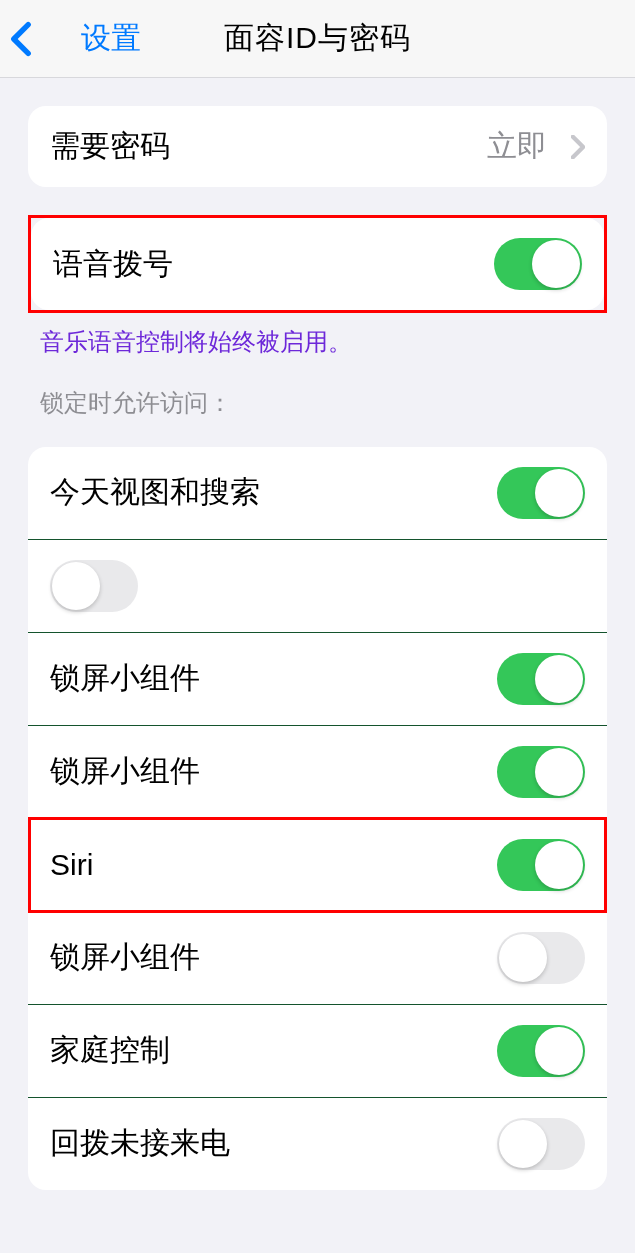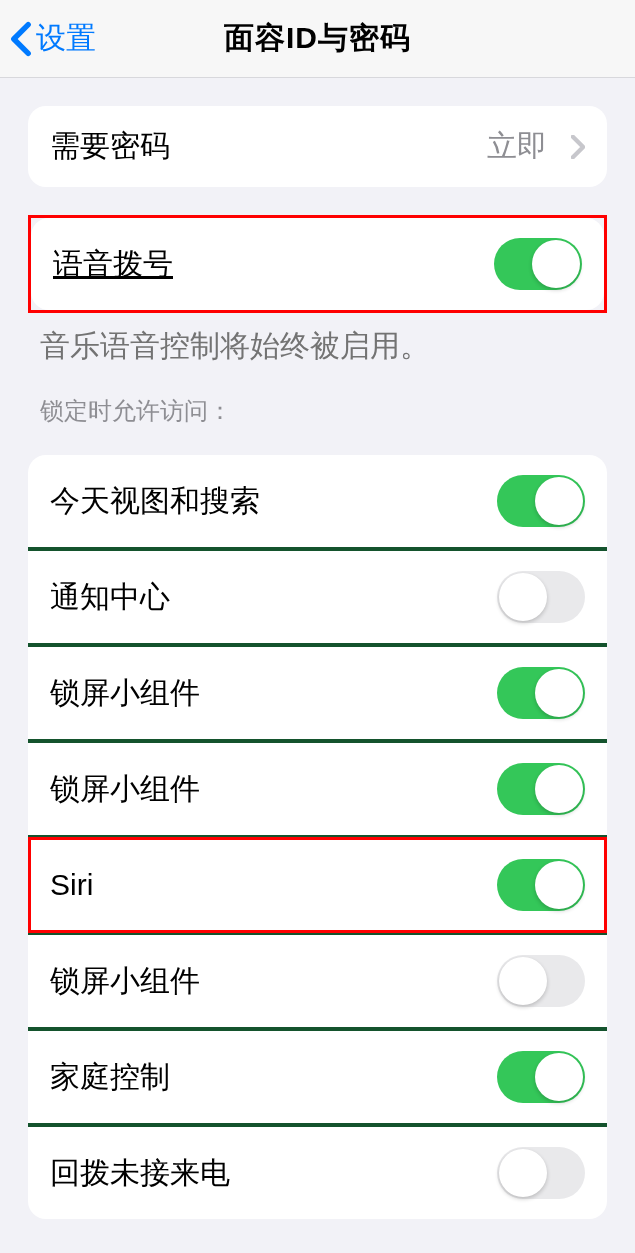--- a/index.html
+++ b/index.html
@@ -22,50 +22,51 @@
       display: flex;
       align-items: center;
       position: relative;
       padding: 0 10px;
     }
     .back-btn {
       display: flex;
       align-items: center;
       color: #007aff;
       font-size: 30px;
+      gap: 45px;
     }
     .back-chevron {
       width: 22px;
       height: 36px;
       margin-right: 4px;
     }
     .navbar-title {
       position: absolute;
       left: 50%;
       transform: translateX(-50%);
       font-size: 30px;
-      font-weight: 700;
+      font-weight: 400;
       color: #000;
       letter-spacing: 1px;
     }
     .content {
       padding: 0 0;
     }
     .group {
       background: #fff;
       margin: 28px 28px 0 28px;
       border-radius: 18px;
       overflow: hidden;
     }
     .row {
       padding: 20px 22px;
       display: flex;
       align-items: center;
       justify-content: space-between;
-      border-bottom: 4px solid #14532d;
+      border-bottom: 1px solid #14532d;
       min-height: 78px;
     }
     .row:last-child {
       border-bottom: none;
     }
     .row-label {
       font-size: 30px;
       color: #000;
     }
     .row-right {
@@ -77,22 +78,22 @@
       font-size: 30px;
       color: #8e8e93;
     }
     .chevron-right {
       width: 14px;
       height: 24px;
       color: #c7c7cc;
     }
     .footer-text {
       margin: 12px 40px 0 40px;
-      font-size: 30px;
-      color: #737373;
+      font-size: 24px;
+      color: #6d28d9;
       line-height: 1.4;
     }
     .section-header {
       margin: 28px 40px 8px 40px;
       font-size: 24px;
       color: #8e8e93;
     }
     .toggle {
       width: 88px;
       height: 52px;
@@ -122,21 +123,20 @@
       left: 2px;
     }
     .highlight-box {
       margin: 28px 28px 0 28px;
       border: 3px solid #ff0000;
       border-radius: 0;
     }
     .highlight-box .group {
       margin: 0;
       border-radius: 18px;
-      text-decoration: underline;
     }
     .row.highlighted {
       position: relative;
       gap: 44px;
     }
     .row.highlighted::after {
       content: '';
       position: absolute;
       inset: -2px 0;
       border: 3px solid #ff0000;
@@ -185,21 +185,20 @@
   <div class="section-header">锁定时允许访问：</div>
 
   <div class="group" id="lock-access-group">
       <div class="row">
         <div class="row-label">今天视图和搜索</div>
         <div class="toggle on">
           <div class="toggle-knob"></div>
         </div>
       </div>
       <div class="row">
-        <div class="row-label">通知中心</div>
         <div class="toggle off">
           <div class="toggle-knob"></div>
         </div>
       </div>
       <div class="row">
         <div class="row-label">锁屏小组件</div>
         <div class="toggle on">
           <div class="toggle-knob"></div>
         </div>
       </div>

